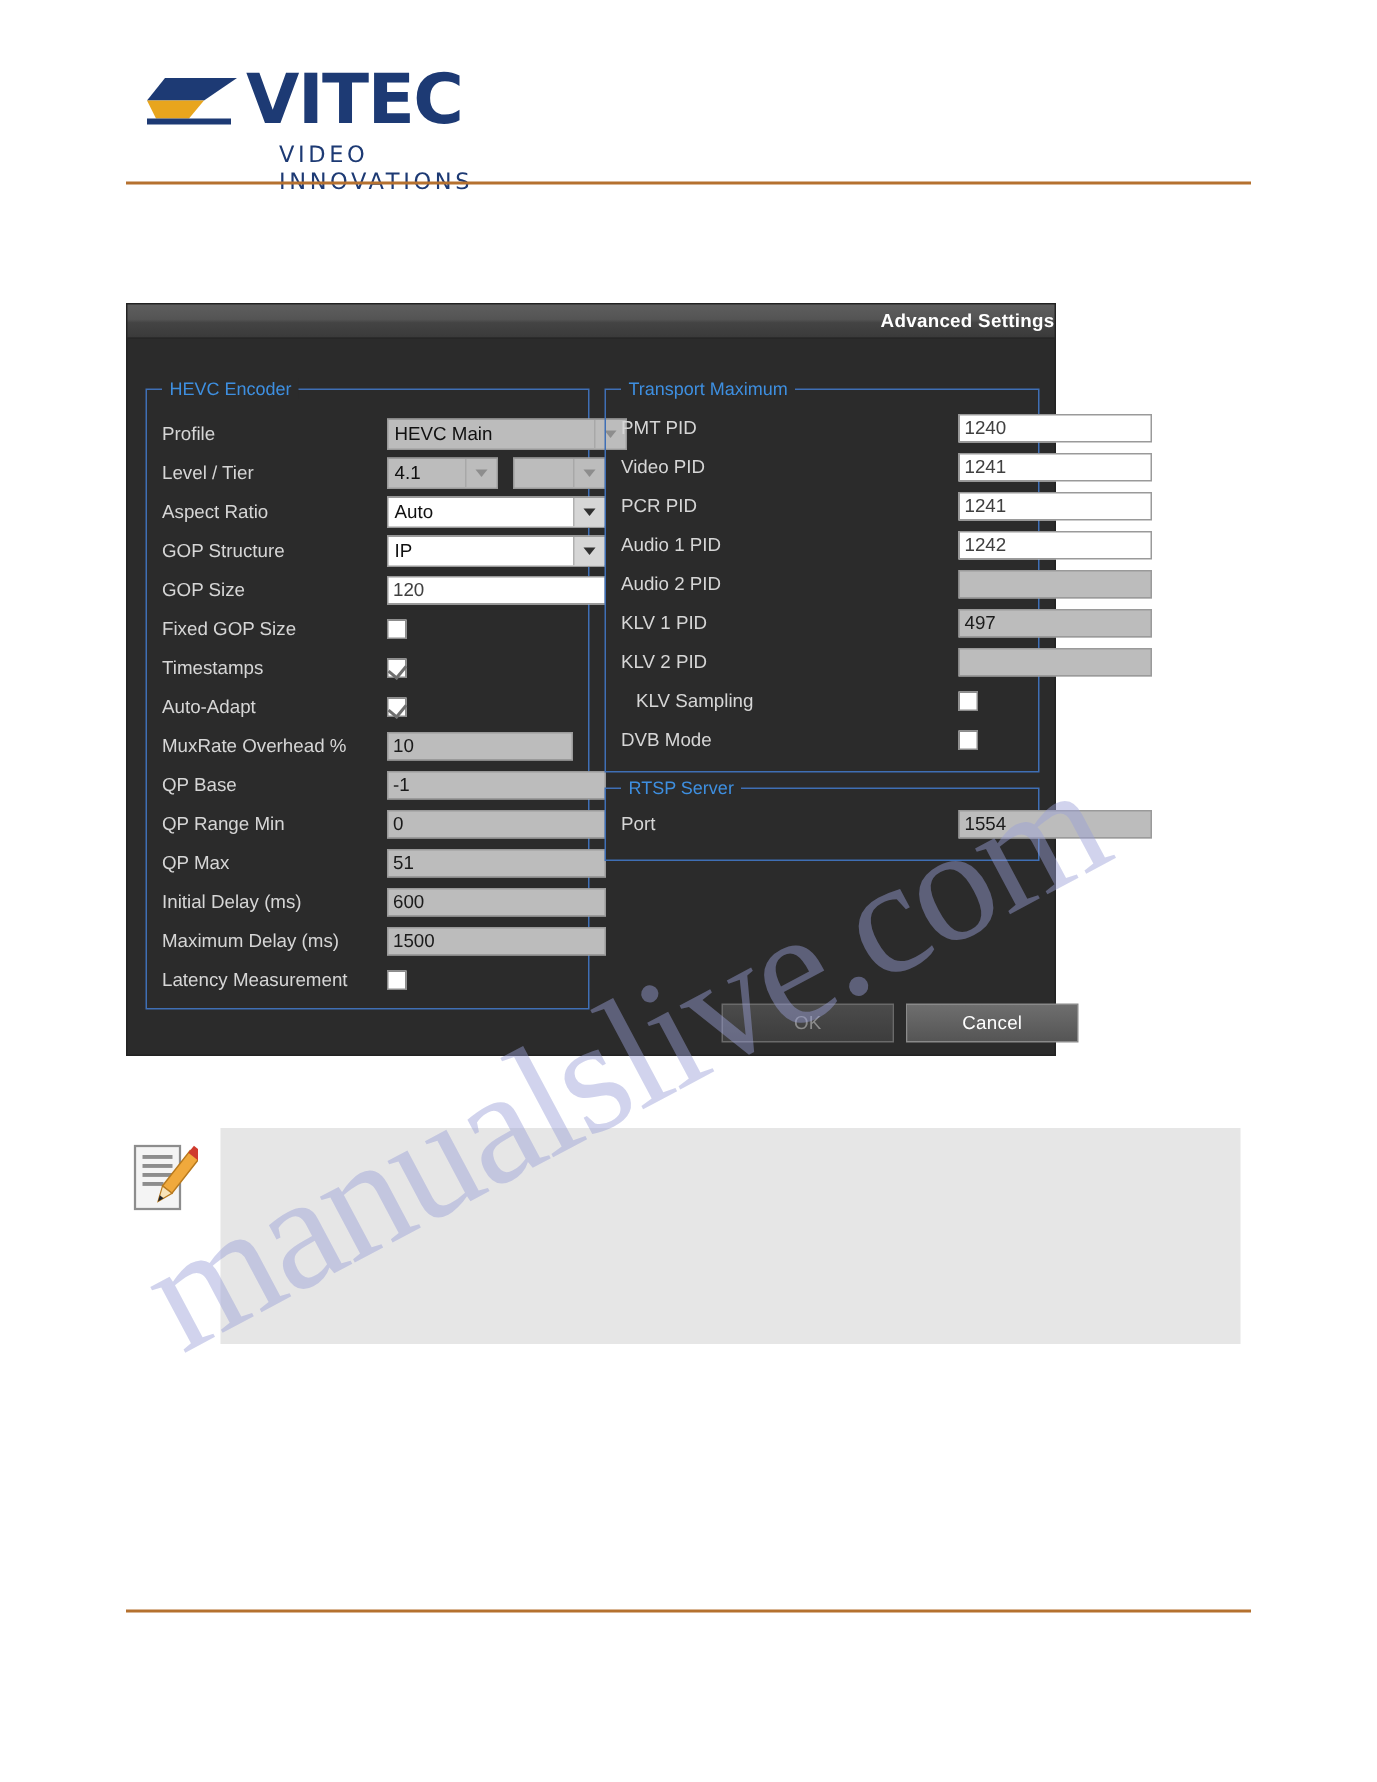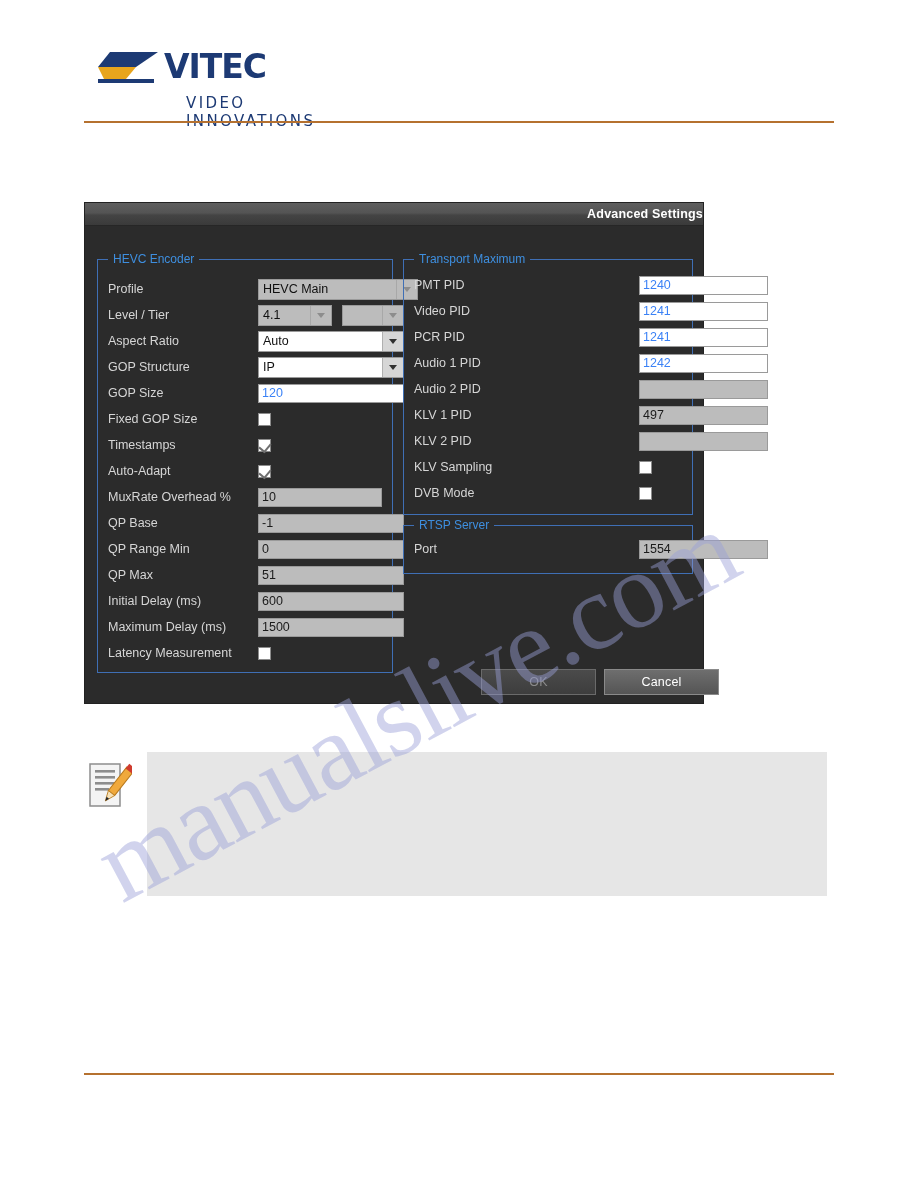--- a/index.html
+++ b/index.html
@@ -41,21 +41,21 @@
     width:270px; height:72px;
   }
   .logo-mark{
     position:absolute; left:0; top:4px;
     width:64px; height:42px;
   }
   .logo-text{
     position:absolute; left:68px; top:0px;
     font-family:"DejaVu Sans", sans-serif;
     font-weight:bold;
-    font-size:33px;
+    font-size:46px;
     line-height:45px;
     color:#1d3a74;
     letter-spacing:-1px;
   }
   .logo-sub{
     position:absolute; left:90px; top:50px;
     font-family:"DejaVu Sans", sans-serif;
     font-size:15px;
     color:#1d3a74;
     letter-spacing:2.4px;
@@ -131,21 +131,21 @@
   }
 
   
   .fld{
     position:absolute;
     box-sizing:border-box;
     height:19px;
     border:1px solid #7d7d7d;
     font-size:12.5px;
     line-height:17px;
-    color:#3b82f6;
+    color:#404040;
     padding:0 0 0 3px;
     overflow:hidden;
     white-space:nowrap;
   }
   .fld.enabled{ background:#ffffff; border-color:#9a9a9a; }
   .fld.disabled{ background:#bcbcbc; border-color:#9a9a9a; color:#1b1b1b; }
 
   
   .combo{
     position:absolute;
@@ -362,21 +362,21 @@
           </div>
           <div class="row" style="top: 144px;">
             <div class="lbl" style="left: 10px;">KLV 1 PID</div>
             <div class="fld disabled" style="left: 235px; width: 129px; top: 2px;">497</div>
           </div>
           <div class="row" style="top: 170px;">
             <div class="lbl" style="left: 10px;">KLV 2 PID</div>
             <div class="fld disabled" style="left: 235px; width: 129px; top: 2px;"></div>
           </div>
           <div class="row" style="top: 196px;">
-            <div class="lbl" style="left: 10px;">KLV Sampling</div>
+            <div class="lbl" style="left: 20px;">KLV Sampling</div>
             <div class="cbx" style="left: 235px; top: 5px;"></div>
           </div>
           <div class="row" style="top: 222px;">
             <div class="lbl" style="left: 10px;">DVB Mode</div>
             <div class="cbx" style="left: 235px; top: 5px;"></div>
           </div>
         </div>
     </div>
 
     <div class="group grp-rtsp">

